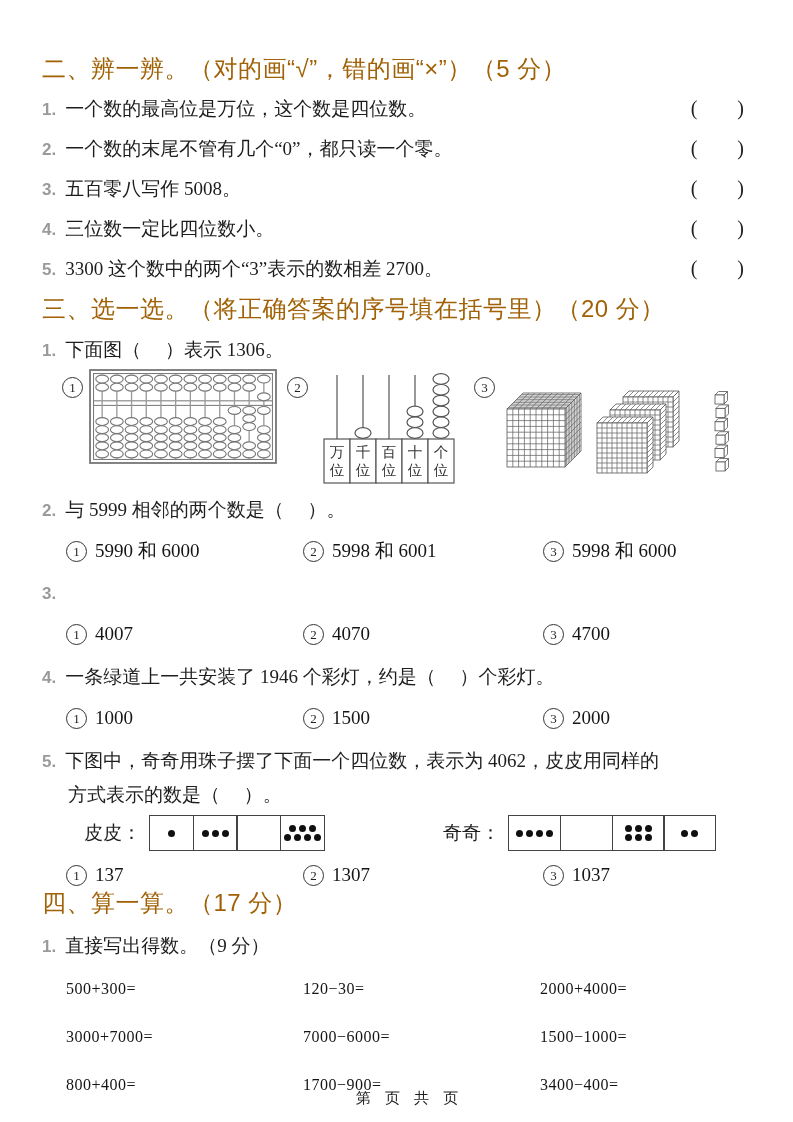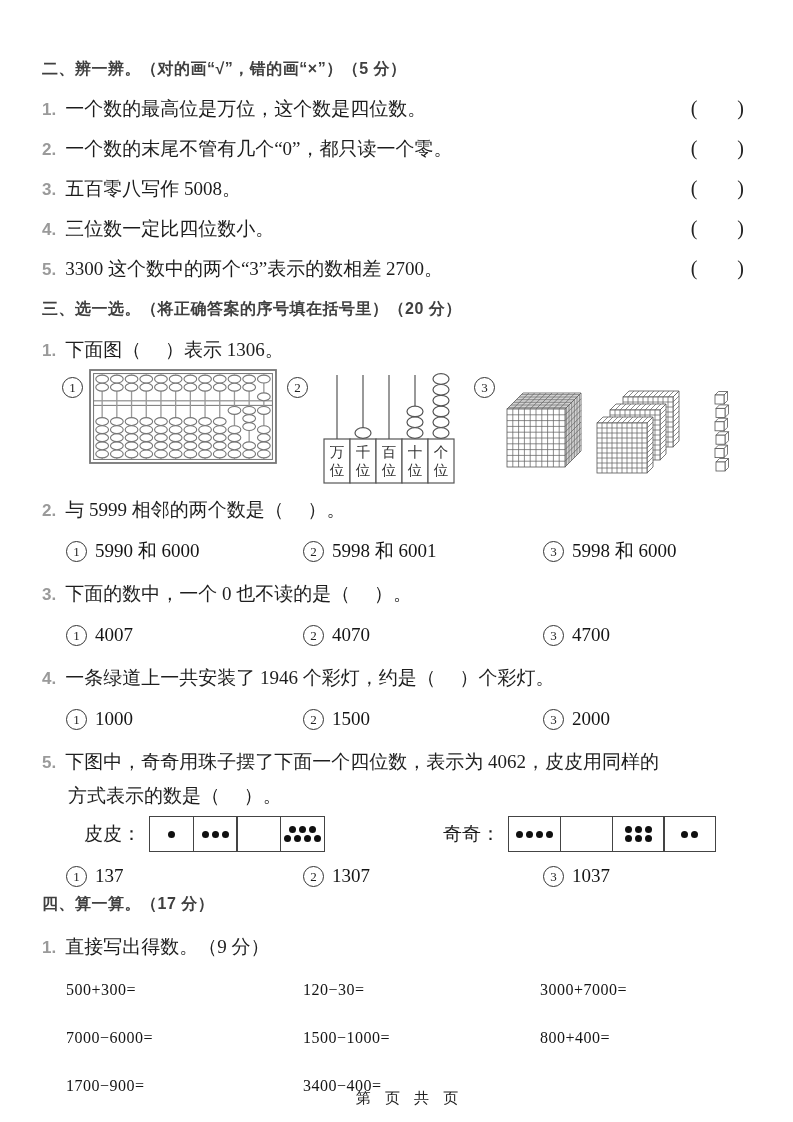--- a/index.html
+++ b/index.html
@@ -9,21 +9,21 @@
     margin:0 auto;
     background:#fff;
     box-sizing:border-box;
     padding:55px 45px 0 42px;
     font-family:"Liberation Serif","DejaVu Serif",serif;
     color:#1e1e1e;
     overflow:hidden;
   }
   .sec-title{
     font-family:"Liberation Sans","DejaVu Sans",sans-serif;
-    font-size:16px;font-weight:700;color:#404040;
+    font-size:24px;font-weight:400;color:#a16207;
     letter-spacing:.5px;line-height:28px;margin:0 0 12px 0;
   }
   .sec-title.mt{margin-top:4px;margin-bottom:10px;}
   .sec-title.mt4{}
   .qrow{display:flex;align-items:baseline;line-height:27px;margin-bottom:12px;font-size:19px;}
   .qrow .qnum{
     font-family:"Liberation Sans","DejaVu Sans",sans-serif;
     color:#9a9a9a;font-size:17px;font-weight:600;margin-right:9px;flex:0 0 auto;
   }
   .qrow .qtext{color:#1c1c1c;}
@@ -468,21 +468,20 @@
           <span class="opt-text">5998 和 6001</span>
         </div>
       <div class="opt">
           <span class="circ">3</span>
           <span class="opt-text">5998 和 6000</span>
         </div>
     </div>
 
     <div class="qline" style="margin-bottom:10px;">
       <span class="qnum">3.</span>
-      <span class="qtext">下面的数中，一个 0 也不读的是（&nbsp;&nbsp;&nbsp;&nbsp;&nbsp;）。</span>
     </div>
     <div class="opt-grid">
       <div class="opt">
           <span class="circ">1</span>
           <span class="opt-text">4007</span>
         </div>
       <div class="opt">
           <span class="circ">2</span>
           <span class="opt-text">4070</span>
         </div>
@@ -601,20 +600,21 @@
 
   <div>
     <h2 class="sec-title mt4">四、算一算。（17 分）</h2>
     <div class="qline" style="margin-bottom:12px;">
       <span class="qnum">1.</span>
       <span class="qtext">直接写出得数。（9 分）</span>
     </div>
     <div class="prob-grid">
       <span class="prob">500+300=</span>
       <span class="prob">120−30=</span>
+      <span class="prob">2000+4000=</span>
       <span class="prob">3000+7000=</span>
       <span class="prob">7000−6000=</span>
       <span class="prob">1500−1000=</span>
       <span class="prob">800+400=</span>
       <span class="prob">1700−900=</span>
       <span class="prob">3400−400=</span>
     </div>
   </div>
 
   <div class="footer">第 页 共 页</div>

